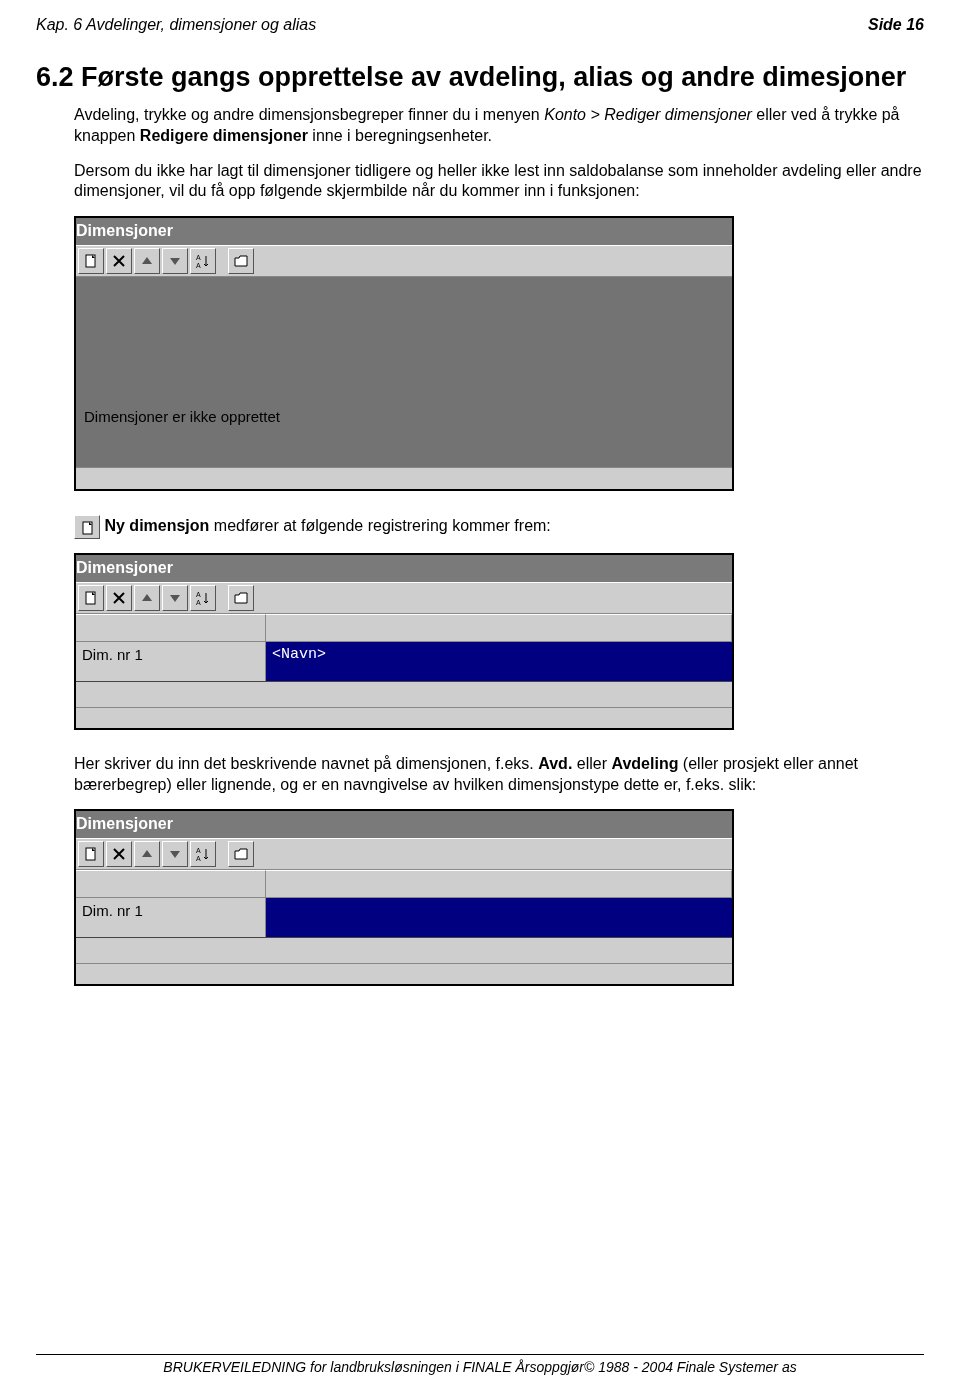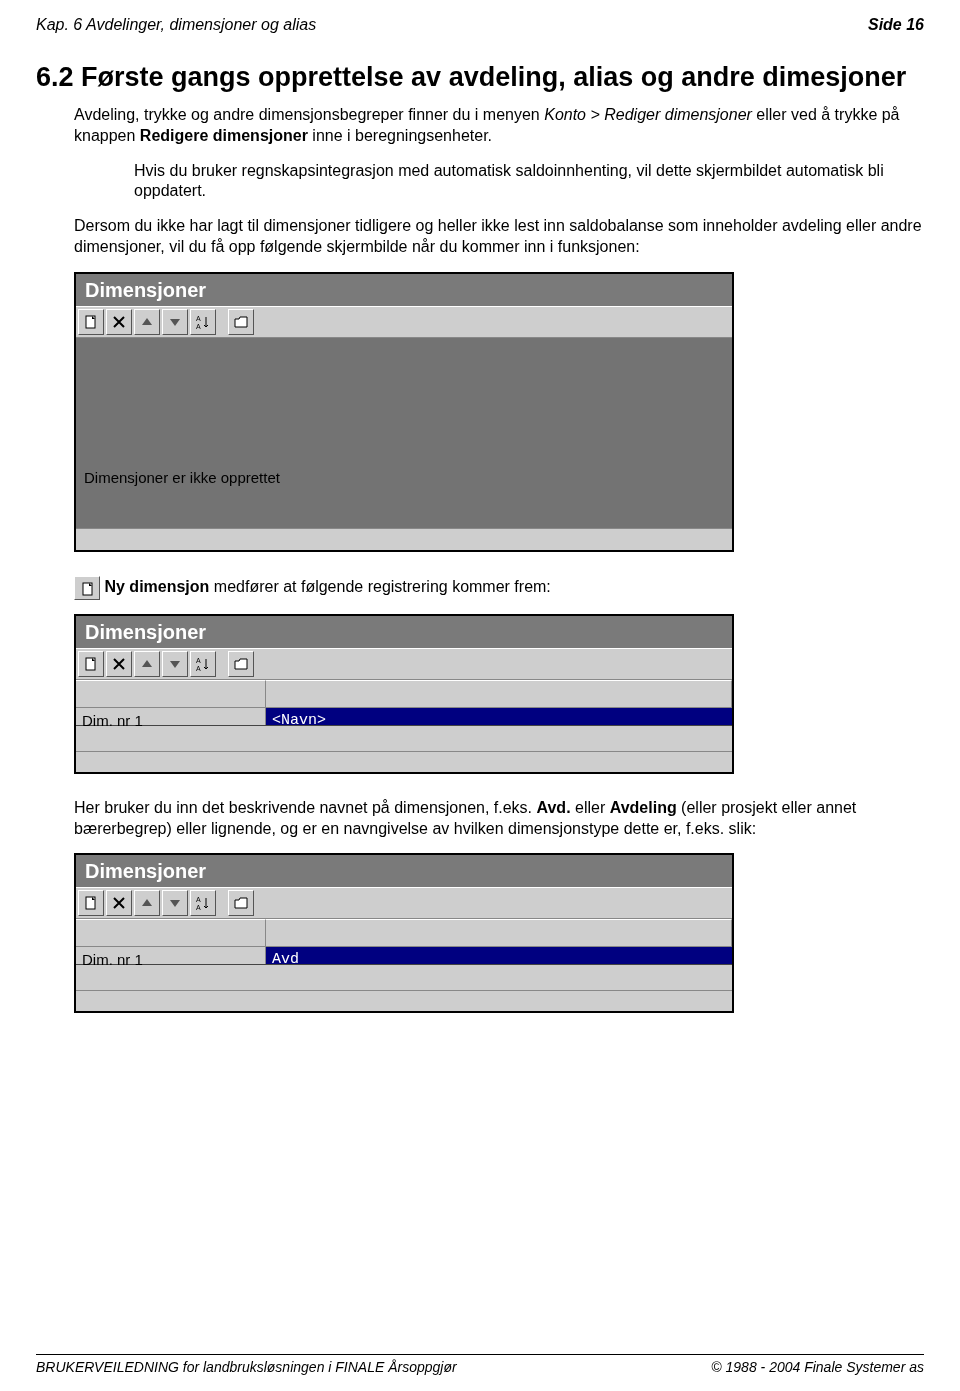--- a/index.html
+++ b/index.html
@@ -46,22 +46,22 @@
   .win-panel {
     width: 660px;
     border: 2px solid #000;
     background: #cecece;
     margin: 6px 0 24px 0;
   }
   .win-title {
     background: #7a7a7a;
     color: #fff;
     font-weight: bold;
-    font-size: 20px;
-    padding: 3px 9px;
+    font-size: 16px;
+    padding: 3px 0;
     font-family: Arial, sans-serif;
   }
   .win-toolbar {
     display: flex;
     gap: 0;
     padding: 2px 2px;
     background: #cecece;
     border-bottom: 1px solid #888;
     border-top: 1px solid #fff;
   }
@@ -98,21 +98,21 @@
   }
   
   
   .win-body2 {
     background: #cecece;
   }
   .gridhead-row { height: 28px; background:#cecece; border-bottom:1px solid #888; display:flex;}
   .gridhead-cell { border-right:1px solid #888; border-top:1px solid #fff; }
   .gridhead-cell.c1 { width:190px; }
   .gridhead-cell.c2 { flex:1; }
-  .sel-row { height: 18px; background:#000080; color:#fff; display:flex; font-size:15px; border-bottom:1px solid #444;}
+  .sel-row { height: 40px; background:#000080; color:#fff; display:flex; font-size:15px; border-bottom:1px solid #444;}
   .sel-row .c1 { width:190px; padding:3px 6px; background:#cecece; color:#000; border-right:1px solid #888;}
   .sel-row .c2 { flex:1; padding:3px 6px; font-family: "Courier New", monospace; font-size:15px;}
   .blank-row { height: 26px; background:#cecece; border-bottom:1px solid #888;}
   .footer-row { height:20px; background:#cecece;}
   
   .inline-icon {
     display: inline-block;
     width: 26px; height: 24px;
     border: 1px solid #888;
     border-top-color:#fff; border-left-color:#fff;
@@ -121,21 +121,21 @@
     vertical-align: middle;
     text-align:center;
     line-height: 22px;
   }
   .inline-icon svg { width:15px; height:15px; vertical-align:middle;}
   
   .ftr-spacer { flex: 1; }
   .ftr-line { border-top: 1px solid #000; margin-top: 20px; }
   .ftr {
     display: flex;
-    justify-content: space-between;
+    justify-content: center;
     font-style: italic;
     font-size: 14px;
     padding-top: 4px;
   }
 </style>
 </head>
 <body>
 
 <svg width="0" height="0" style="position:absolute">
   <defs>
@@ -170,21 +170,20 @@
   </div>
 
   <h2 class="section-title">6.2  Første gangs opprettelse av avdeling, alias og andre dimesjoner</h2>
 
   <div class="body-text">
     <p>
       <span>Avdeling, trykke og andre dimensjonsbegreper finner du i menyen </span><span class="ital">Konto &gt; Rediger dimensjoner</span><span> eller ved å trykke på knappen </span><span class="bold">Redigere dimensjoner</span><span> inne i beregningsenheter.</span>
     </p>
 
     <div class="merk-block">
-      <div class="merk-body">Hvis du bruker regnskapsintegrasjon med automatisk saldoinnhenting, vil dette skjermbildet automatisk bli oppdatert.</div>
     </div>
 
     <p>Dersom du ikke har lagt til dimensjoner tidligere og heller ikke lest inn saldobalanse som inneholder avdeling eller andre dimensjoner, vil du få opp følgende skjermbilde når du kommer inn i funksjonen:</p>
 
     <div class="win-panel">
       <div class="win-title">Dimensjoner</div>
       <div class="win-toolbar">
         <div class="tbtn">
             <svg>
               <use href="#ic-new"></use>
@@ -271,21 +270,21 @@
         <div class="sel-row">
           <div class="c1">Dim. nr 1</div>
           <div class="c2">&lt;Navn&gt;</div>
         </div>
         <div class="blank-row"></div>
         <div class="footer-row"></div>
       </div>
     </div>
 
     <p>
-      <span>Her bruker du inn det beskrivende navnet på dimensjonen, f.eks. </span><span class="bold">Avd.</span><span> eller </span><span class="bold">Avdeling</span><span> (eller prosjekt eller annet bærerbegrep) eller lignende, og er en navngivelse av hvilken dimensjonstype dette er, f.eks. slik:</span>
+      <span>Her skriver du inn det beskrivende navnet på dimensjonen, f.eks. </span><span class="bold">Avd.</span><span> eller </span><span class="bold">Avdeling</span><span> (eller prosjekt eller annet bærerbegrep) eller lignende, og er en navngivelse av hvilken dimensjonstype dette er, f.eks. slik:</span>
     </p>
 
     <div class="win-panel">
       <div class="win-title">Dimensjoner</div>
       <div class="win-toolbar">
         <div class="tbtn">
             <svg>
               <use href="#ic-new"></use>
             </svg>
           </div>
@@ -315,21 +314,20 @@
             </svg>
           </div>
       </div>
       <div class="win-body2">
         <div class="gridhead-row">
           <div class="gridhead-cell c1"></div>
           <div class="gridhead-cell c2"></div>
         </div>
         <div class="sel-row">
           <div class="c1">Dim. nr 1</div>
-          <div class="c2">Avd</div>
         </div>
         <div class="blank-row"></div>
         <div class="footer-row"></div>
       </div>
     </div>
 
   </div>
 
   <div class="ftr-spacer"></div>
   <div class="ftr-line"></div>

